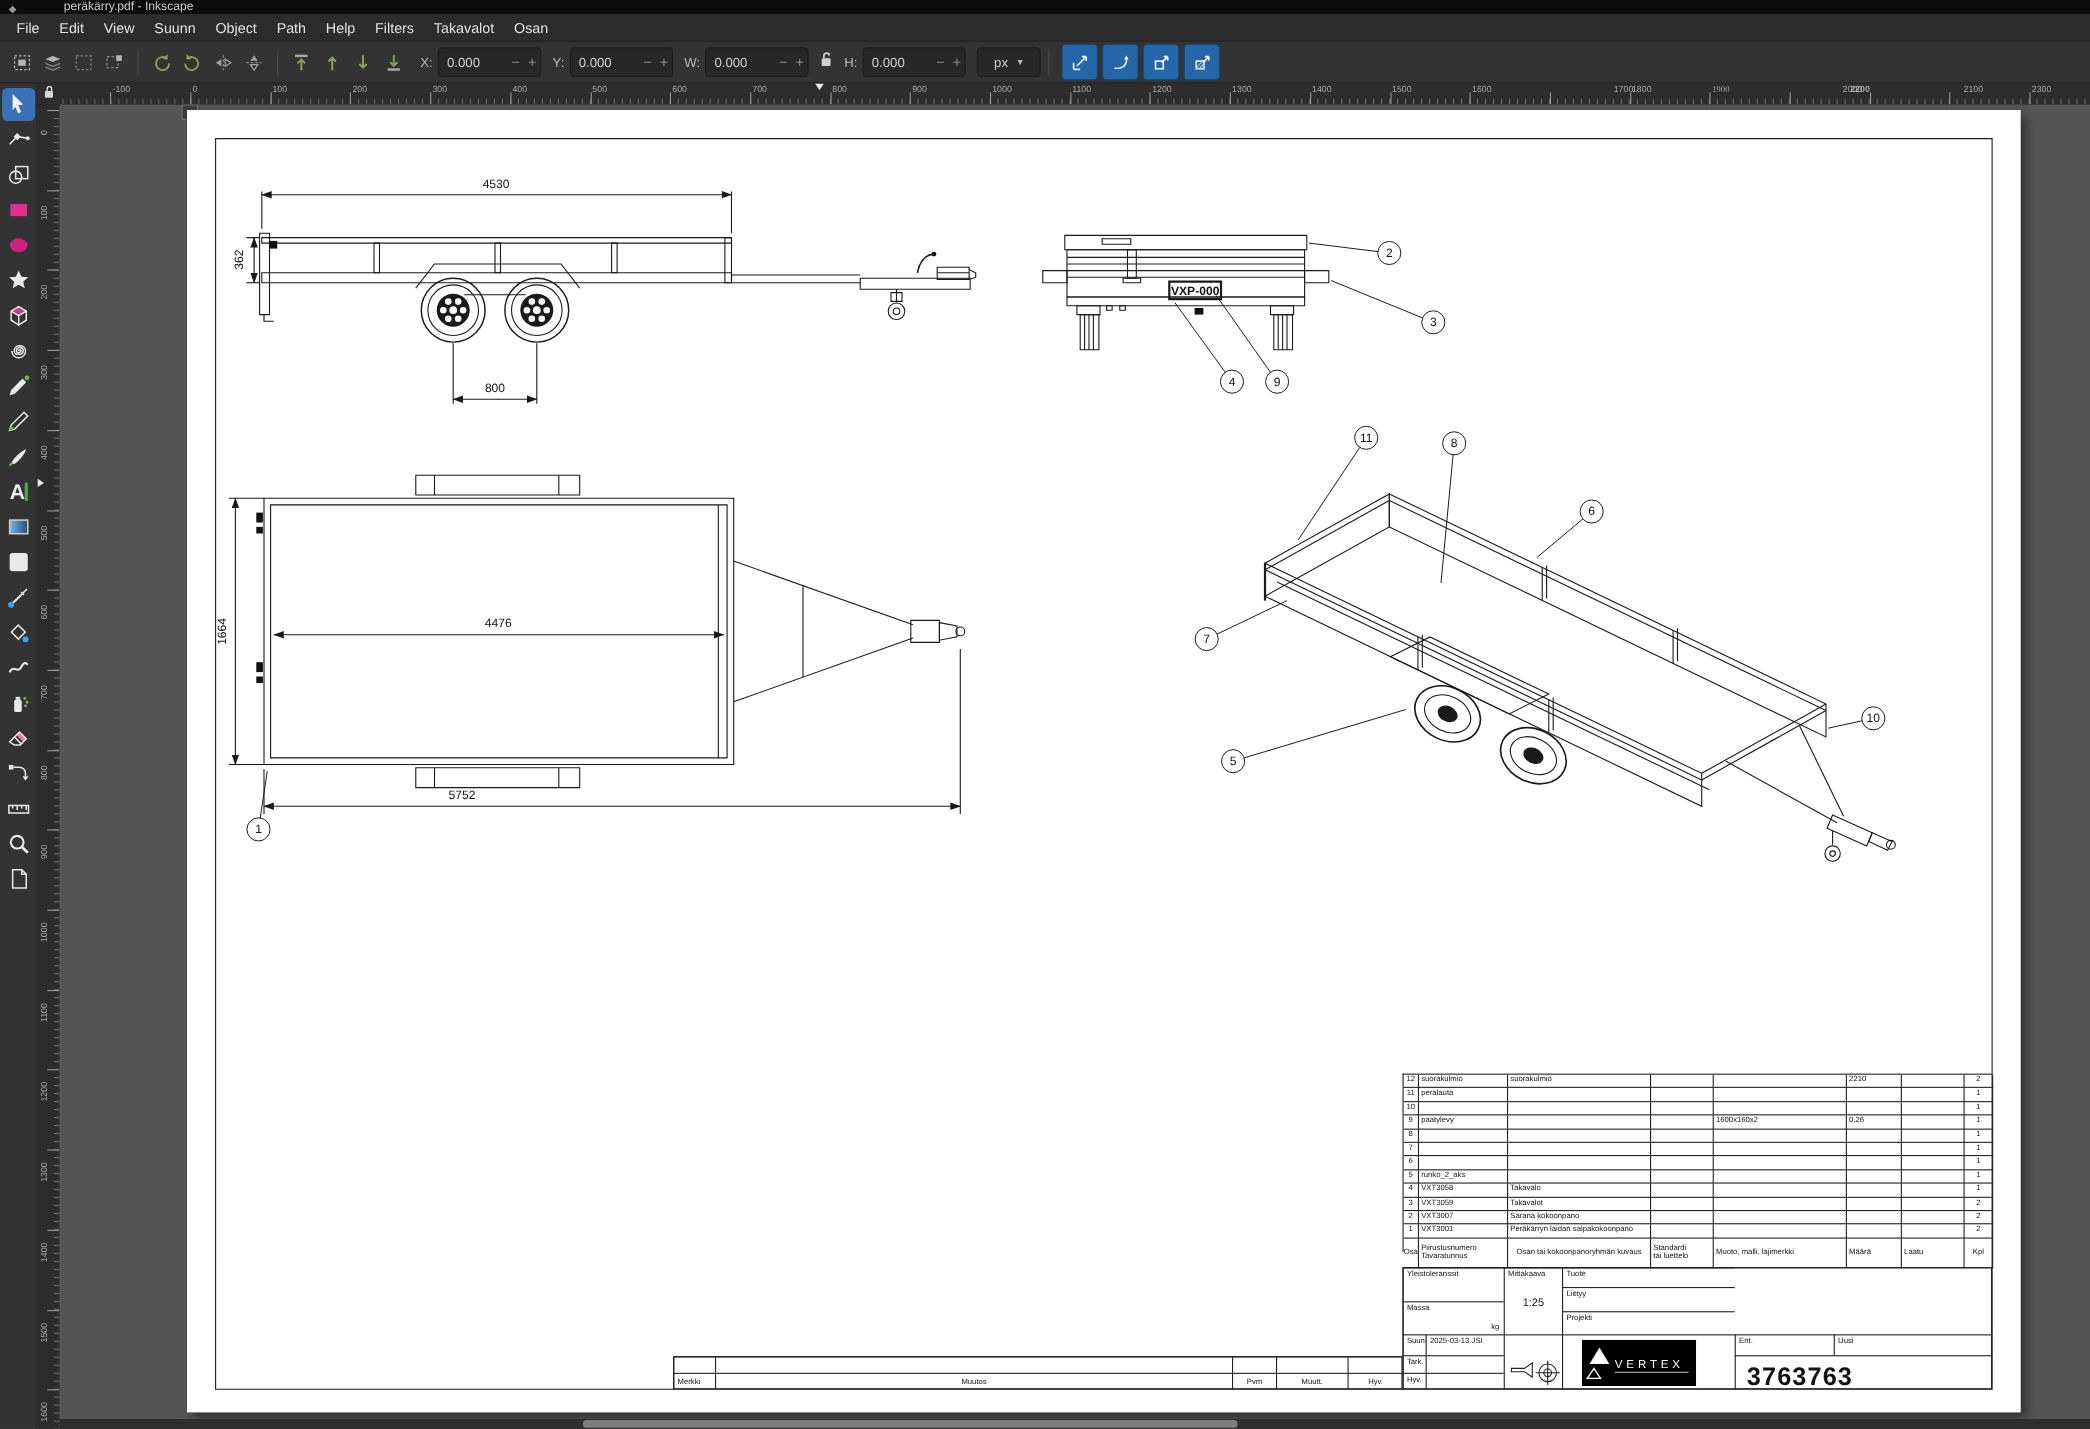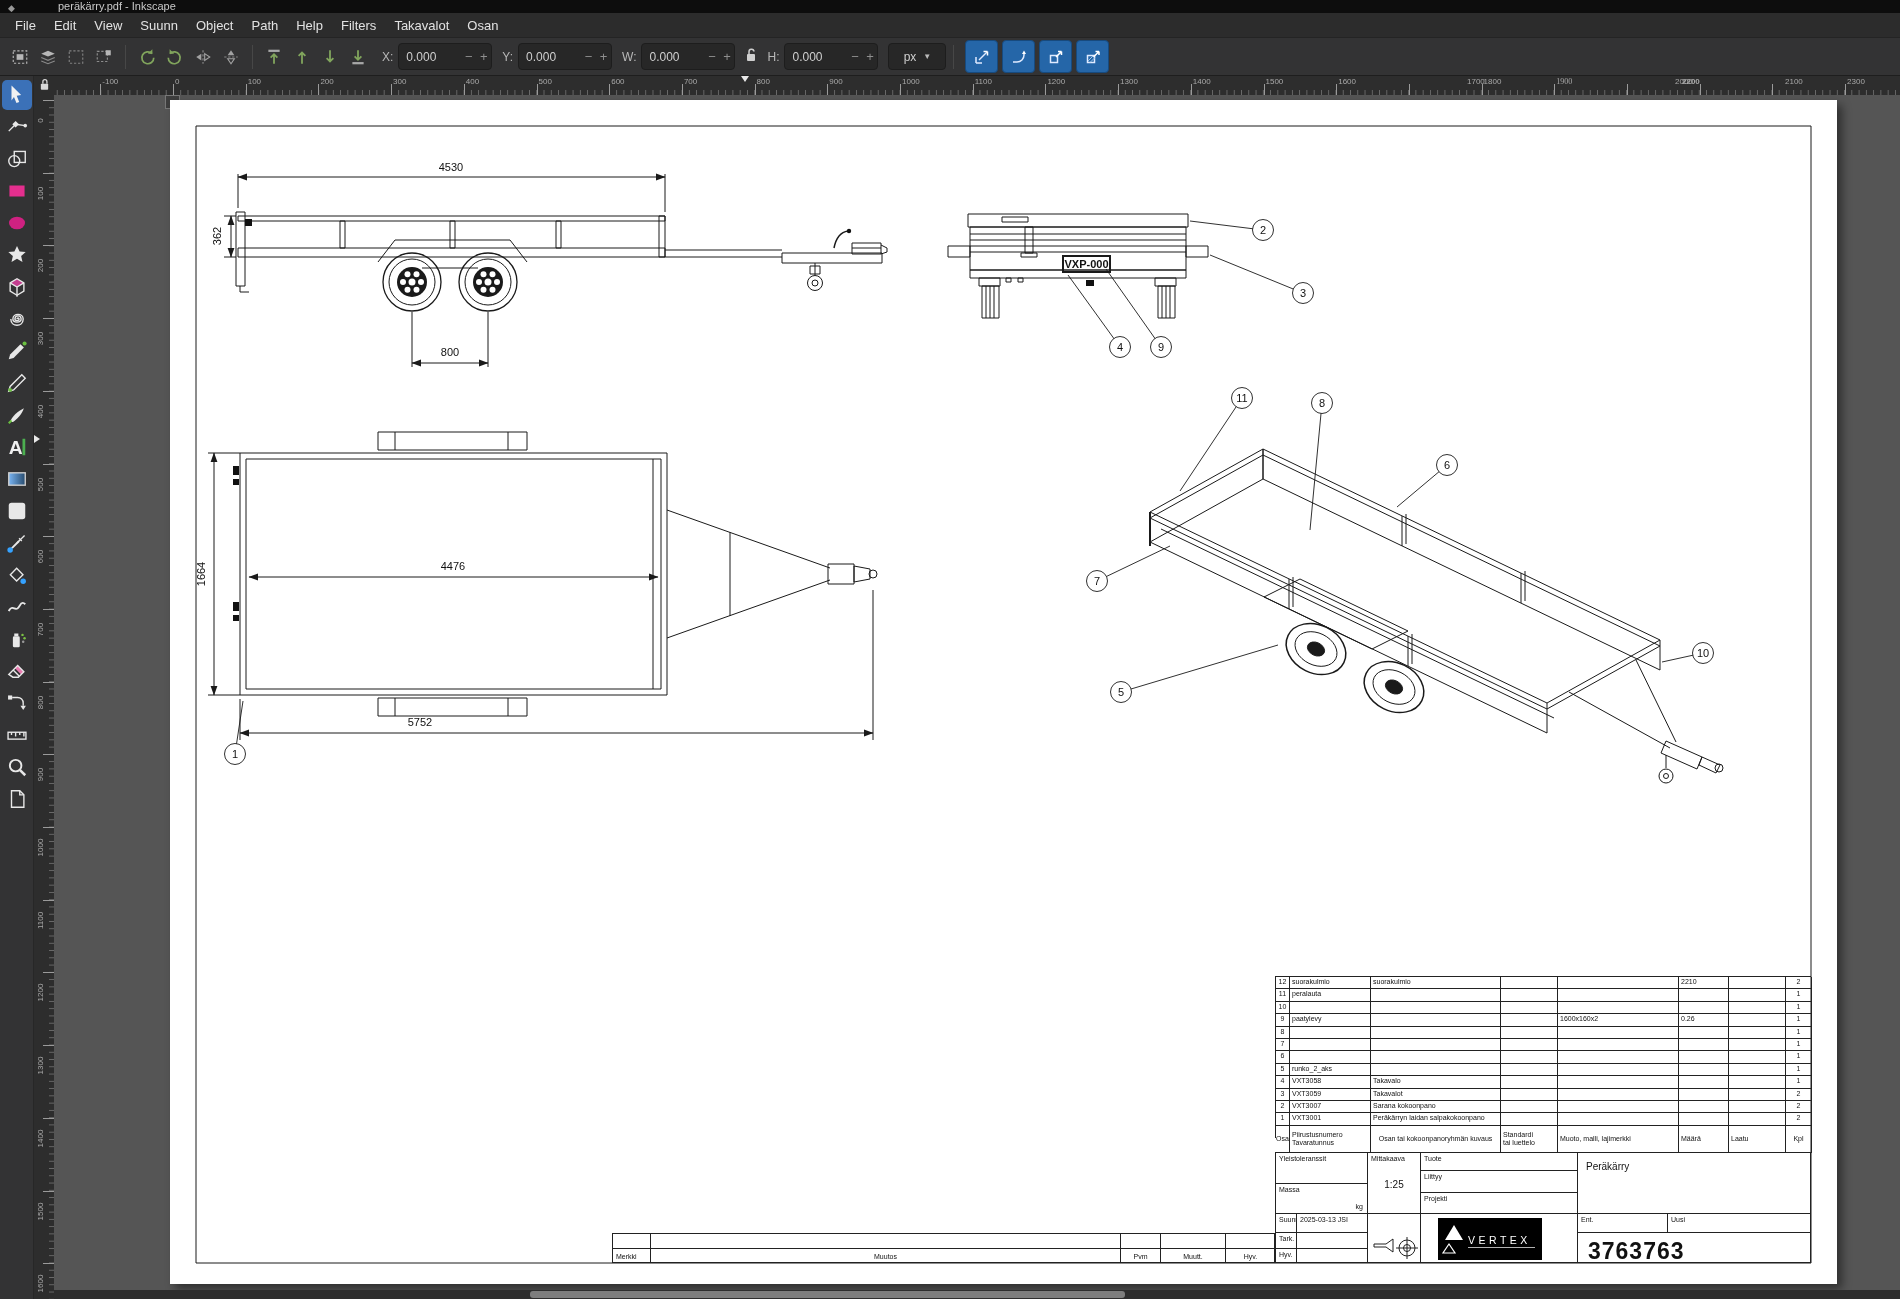--- a/index.html
+++ b/index.html
@@ -836,21 +836,20 @@
       <div class="tb-outline"></div>
 
       <div class="tb-cell" style="left:0;top:176px;width:92px;height:31px"><span>Yleistoleranssit</span></div>
       <div class="tb-cell" style="left:92px;top:176px;width:53px;height:61px">
         <div>Mittakaava</div>
         <div style="text-align:center;font-size:10px;margin-top:16px">1:25</div>
       </div>
       <div class="tb-cell" style="left:145px;top:176px;width:157px;height:18px"><span>Tuote</span></div>
       <div class="tb-cell" style="left:145px;top:194px;width:157px;height:22px"><span>Liittyy</span></div>
       <div class="tb-cell" style="left:145px;top:216px;width:157px;height:21px"><span>Projekti</span></div>
-      <div class="tb-cell" style="left:302px;top:176px;width:234px;height:61px;font-size:10px;padding-top:8px;padding-left:8px"><span>Peräkärry</span></div>
       <div class="tb-cell" style="left:0;top:207px;width:92px;height:30px">
         <span>Massa</span>
         <span style="position:absolute;right:4px;bottom:2px">kg</span>
       </div>
 
       <div class="tb-cell" style="left:0;top:237px;width:21px;height:19px"><span>Suunn</span></div>
       <div class="tb-cell" style="left:21px;top:237px;width:71px;height:19px"><span>2025-03-13 JSI</span></div>
       <div class="tb-cell" style="left:0;top:256px;width:21px;height:16px"><span>Tark.</span></div>
       <div class="tb-cell" style="left:21px;top:256px;width:71px;height:16px"></div>
       <div class="tb-cell" style="left:0;top:272px;width:21px;height:15px"><span>Hyv.</span></div>

